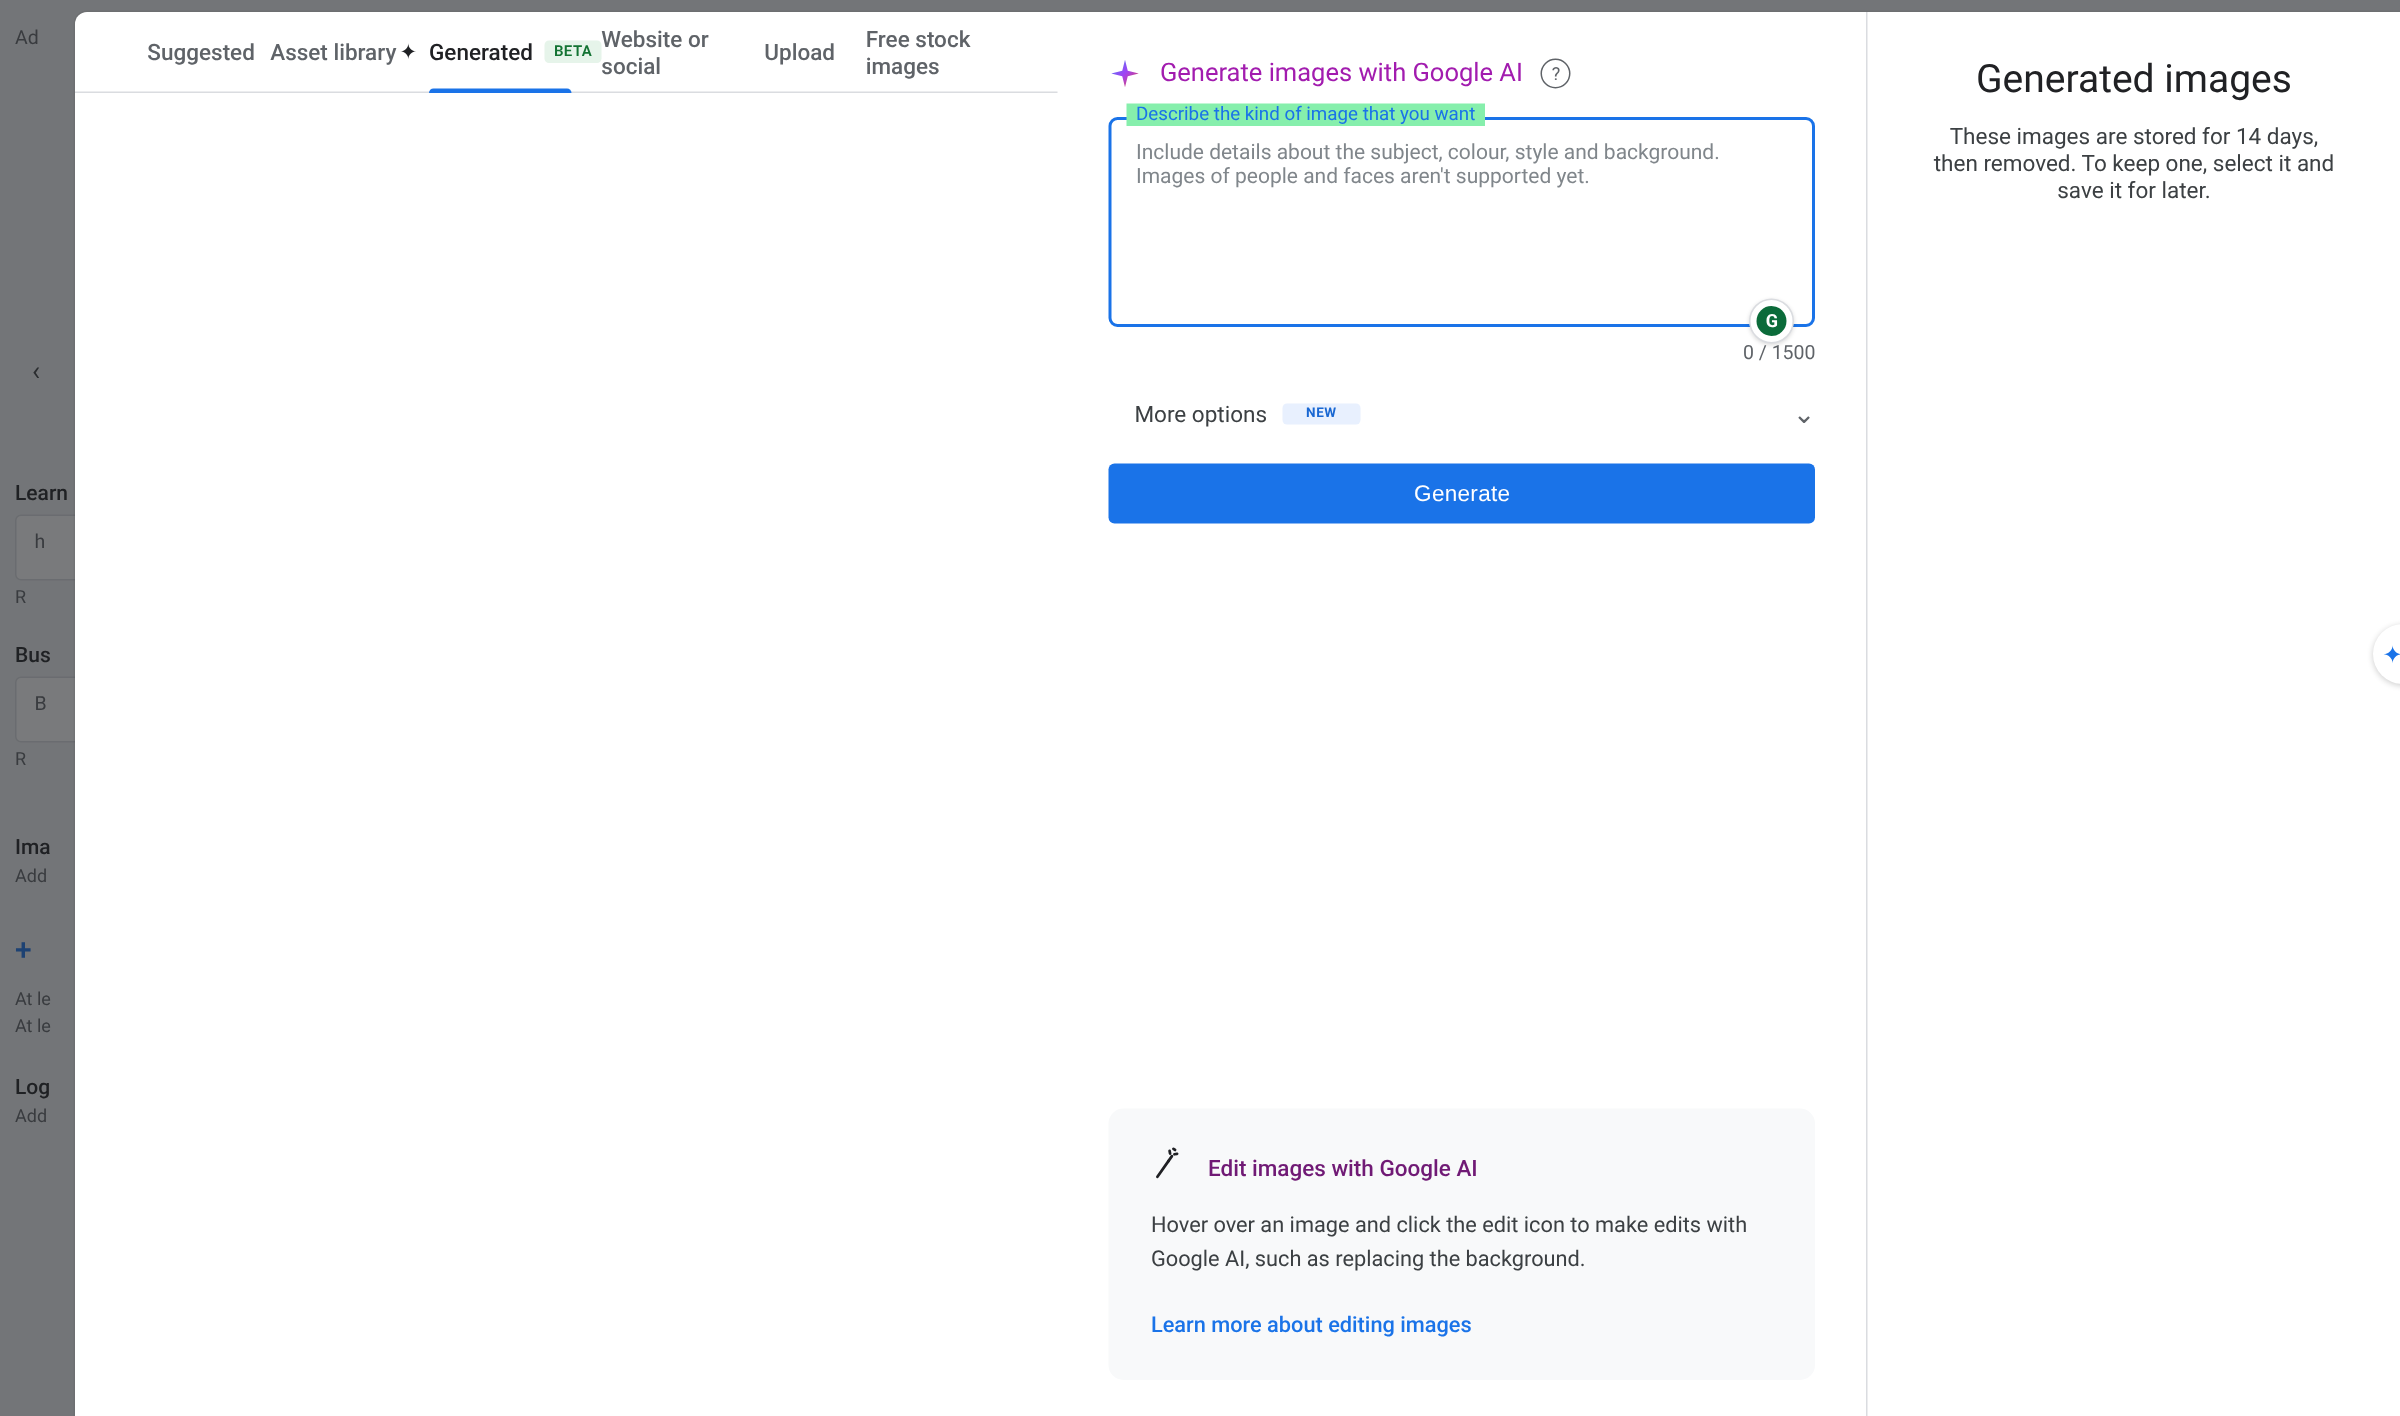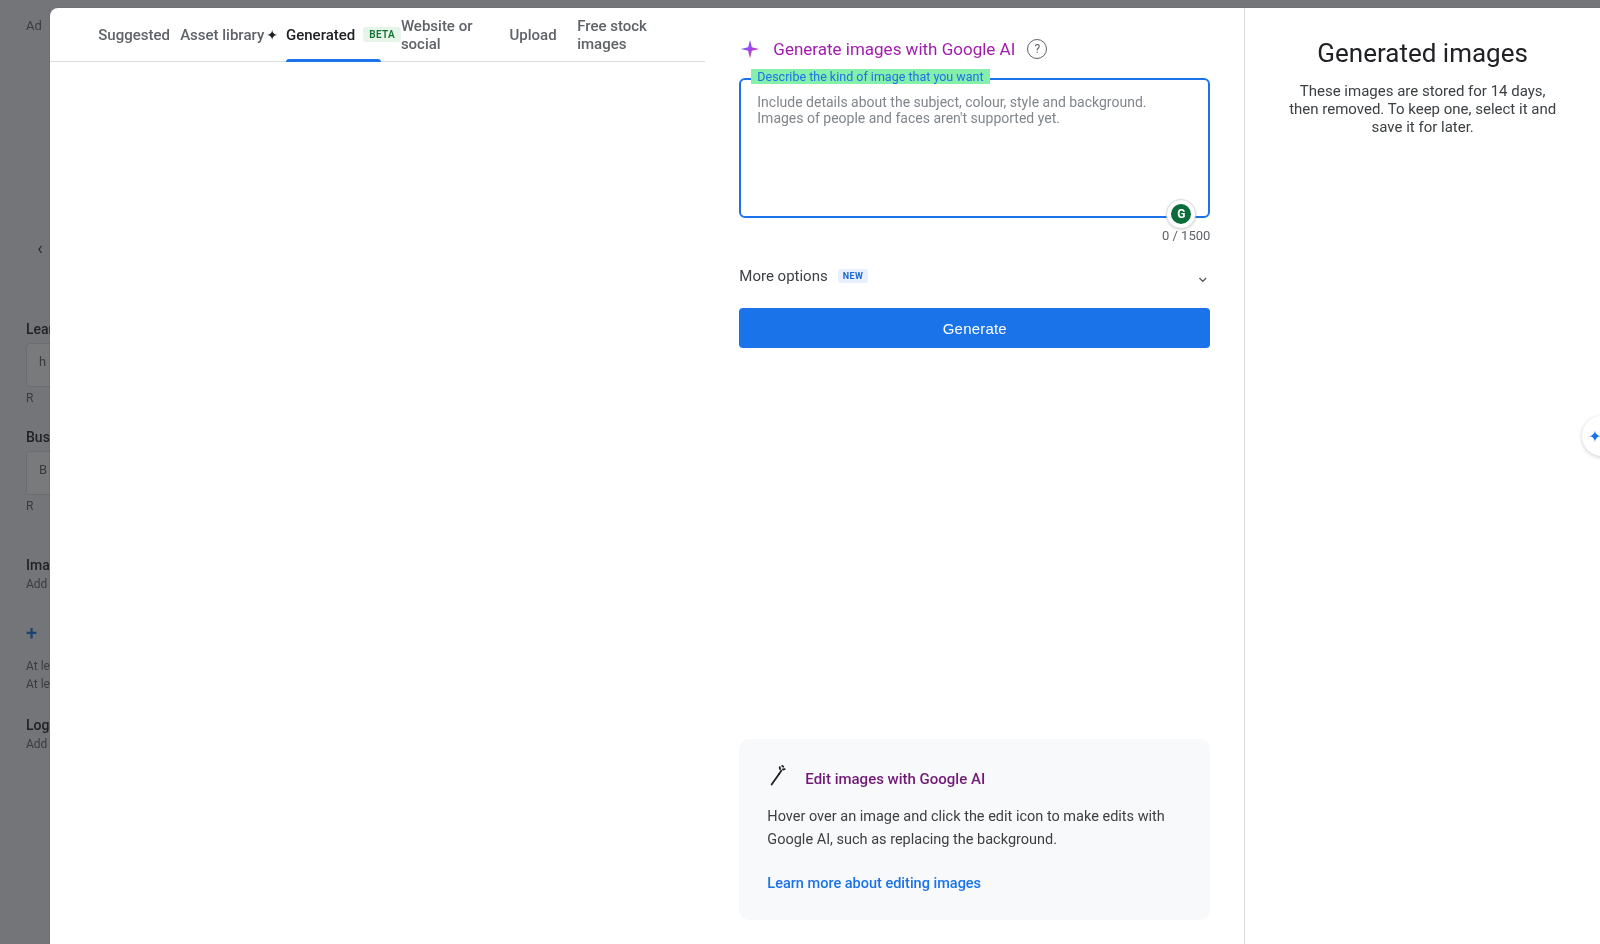--- a/index.html
+++ b/index.html
@@ -33,21 +33,21 @@
     inset: 0;
     background: #f1f3f4;
   }
   .backdrop-shade {
     position: absolute;
     inset: 0;
     background: var(--overlay-backdrop);
   }
   .bg-col {
     position: absolute;
-    left: 16px;
+    left: 0;
     top: 0;
     width: 60px;
     height: 100%;
     padding: 18px 10px;
     font-size: 13px;
     color: var(--text-secondary);
     overflow: hidden;
   }
   .bg-col .row { margin-bottom: 70px; white-space: nowrap; }
   .bg-col .chev {
@@ -233,28 +233,29 @@
     align-items: center;
     justify-content: space-between;
     cursor: pointer;
     padding: 4px 0;
   }
   .more-options-left {
     display:flex; align-items:center; gap:10px;
     font-size: 15px;
     color:#3c4043;
     font-weight:400;
+    margin-left:17px;
   }
   .new-badge {
     background: var(--new-badge-bg);
     color: var(--new-badge-text);
     font-size: 9px;
     font-weight: 700;
     border-radius: 3px;
-    padding: 2px 5px;
+    padding: 2px 16px;
     letter-spacing: 0.4px;
   }
   .chev-down { color:#5f6368; font-size:18px; }
 
   .generate-btn {
     width: 100%;
     height: 40px;
     background: var(--blue-primary);
     color: #fff;
     border: none;

